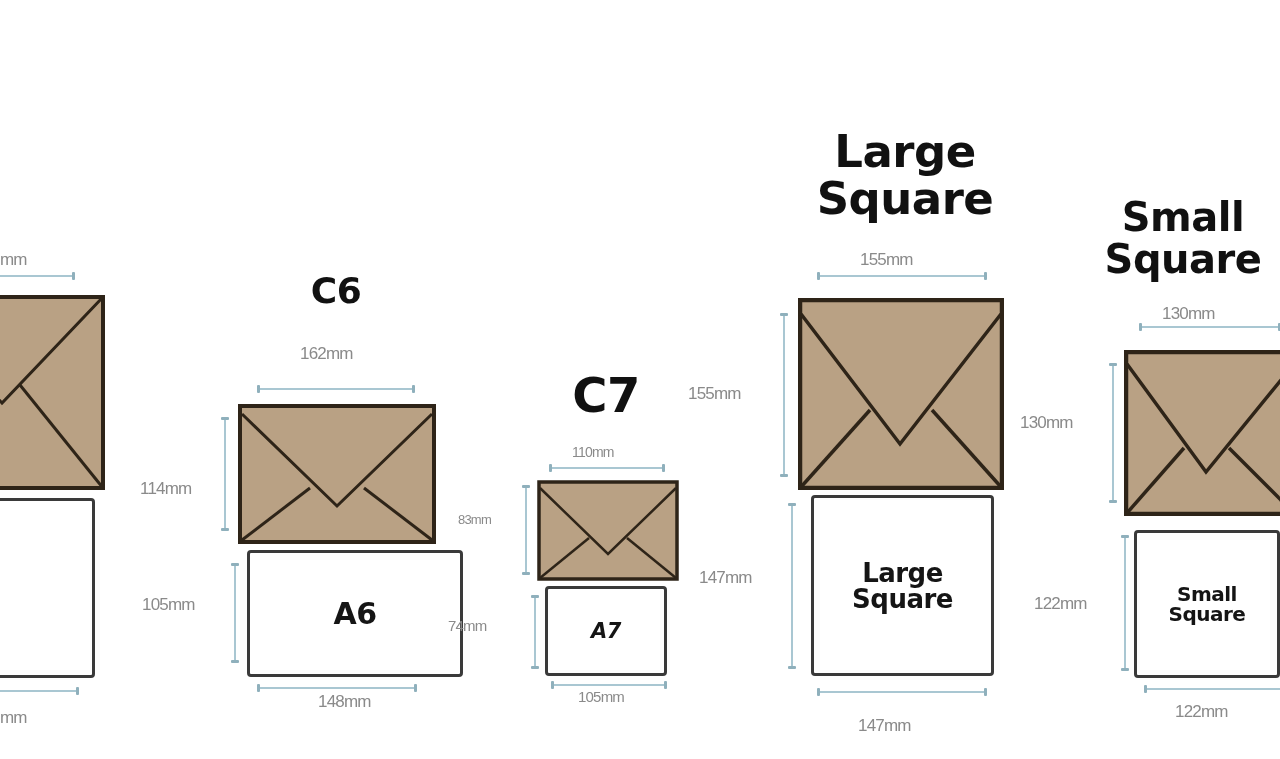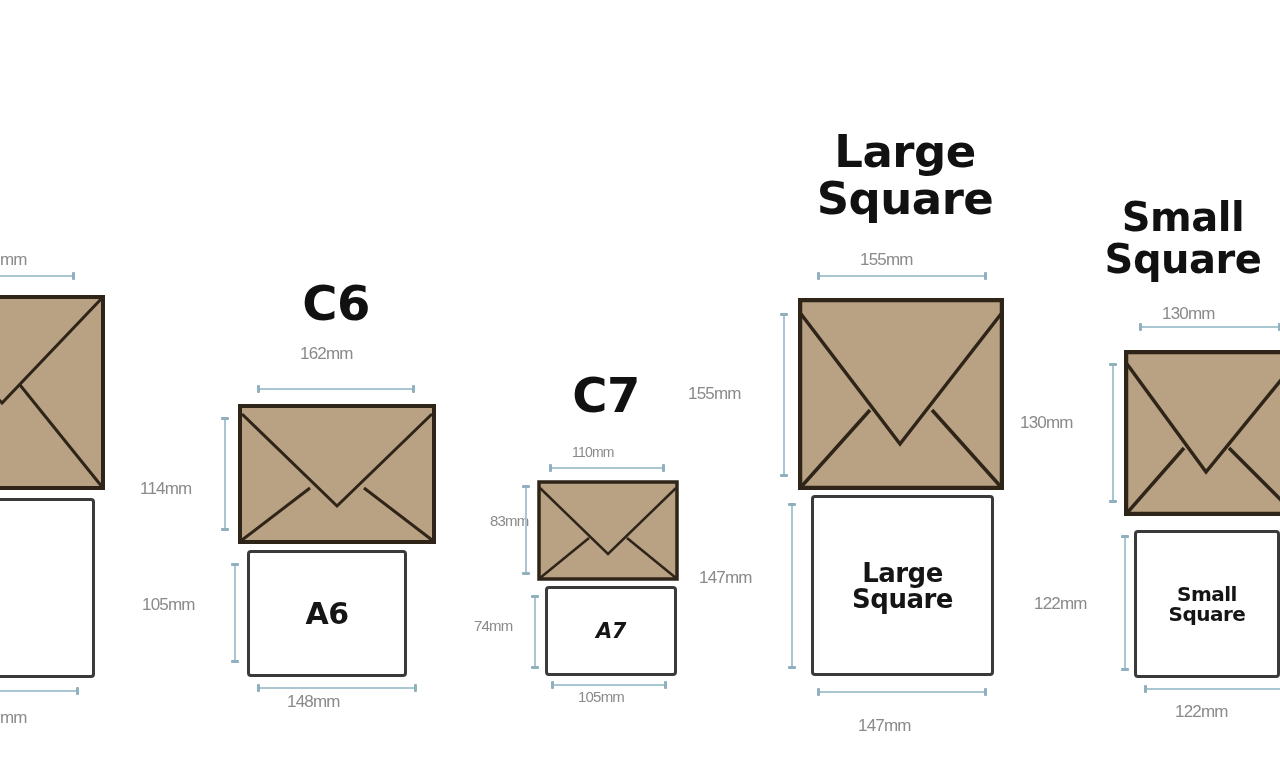--- a/index.html
+++ b/index.html
@@ -108,70 +108,70 @@
         <line x1="2" y1="193" x2="84" y2="90" stroke="#2e2418" stroke-width="3"></line>
         <line x1="203" y1="193" x2="120" y2="90" stroke="#2e2418" stroke-width="3"></line>
       </svg>
     </div>
     <div class="card" style="left:-100px; top:498px; width:195px; height:180px;"></div>
     <div class="hline" style="left:-10px; top:690px; width:88px;"></div>
     <div class="dim" style="left:0px; top:708px;">mm</div>
   </div>
 
   <div>
-    <div class="title" style="left:286px; top:278px; width:100px; font-size:48px;">C6</div>
+    <div class="title" style="left:286px; top:272px; width:100px; font-size:36px;">C6</div>
 
     <div class="dim" style="left:300px; top:344px;">162mm</div>
     <div class="hline" style="left:258px; top:388px; width:156px;"></div>
 
     <div class="dim" style="left:140px; top:455px;margin-top:24px;">114mm</div>
     <div class="vline" style="left:224px; top:418px; height:112px;"></div>
 
     <div class="envelope" style="left:238px; top:404px; width:198px; height:140px;">
       <svg viewBox="0 0 198 140" preserveAspectRatio="none">
         <rect x="2" y="2" width="194" height="136" fill="#b9a184" stroke="#2e2418" stroke-width="4"></rect>
         <polyline points="4,10 99,102 194,10" fill="none" stroke="#2e2418" stroke-width="3"></polyline>
         <line x1="4" y1="136" x2="72" y2="84" stroke="#2e2418" stroke-width="3"></line>
         <line x1="194" y1="136" x2="126" y2="84" stroke="#2e2418" stroke-width="3"></line>
       </svg>
     </div>
 
     <div class="dim" style="left:142px; top:595px;">105mm</div>
     <div class="vline" style="left:234px; top:564px; height:98px;"></div>
 
-    <div class="card" style="left:247px; top:550px; width:160px; height:127px;">
+    <div class="card" style="left:247px; top:550px; width:216px; height:127px;">
       <span class="card-label" style="font-size:30px;">A6</span>
     </div>
 
     <div class="hline" style="left:258px; top:687px; width:158px;"></div>
-    <div class="dim" style="left:287px; top:692px;text-align:right;">148mm</div>
+    <div class="dim" style="left:318px; top:692px;text-align:right;">148mm</div>
   </div>
 
   <div>
     <div class="title" style="left:556px; top:370px; width:100px; font-size:48px;">C7</div>
 
     <div class="dim" style="left:572px; top:444px; font-size:14px;">110mm</div>
     <div class="hline" style="left:550px; top:467px; width:114px;"></div>
 
-    <div class="dim" style="left:458px; top:512px; font-size:15px;margin-left:32px;">83mm</div>
+    <div class="dim" style="left:458px; top:512px; font-size:13px;">83mm</div>
     <div class="vline" style="left:525px; top:486px; height:88px;"></div>
 
     <div class="envelope" style="left:537px; top:480px; width:142px; height:101px;">
       <svg viewBox="0 0 142 101" preserveAspectRatio="none">
         <rect x="2" y="2" width="138" height="97" fill="#b9a184" stroke="#2e2418" stroke-width="3.5"></rect>
         <polyline points="3,8 71,74 139,8" fill="none" stroke="#2e2418" stroke-width="2.5"></polyline>
         <line x1="3" y1="98" x2="52" y2="58" stroke="#2e2418" stroke-width="2.5"></line>
         <line x1="139" y1="98" x2="90" y2="58" stroke="#2e2418" stroke-width="2.5"></line>
       </svg>
     </div>
 
-    <div class="dim" style="left:474px; top:617px; font-size:15px;">74mm</div>
+    <div class="dim" style="left:448px; top:617px; font-size:15px;">74mm</div>
     <div class="vline" style="left:534px; top:596px; height:72px;"></div>
 
-    <div class="card" style="left:545px; top:586px; width:132px; height:90px;">
+    <div class="card" style="left:545px; top:586px; width:122px; height:90px;">
       <span class="card-label" style="font-size:21px; font-style:italic;">A7</span>
     </div>
 
     <div class="hline" style="left:552px; top:684px; width:114px;"></div>
     <div class="dim" style="left:578px; top:688px; font-size:15px;">105mm</div>
   </div>
 
   <div>
     <div class="title" style="left:800px; top:128px; width:210px; font-size:45px;">
       <div>Large</div>

